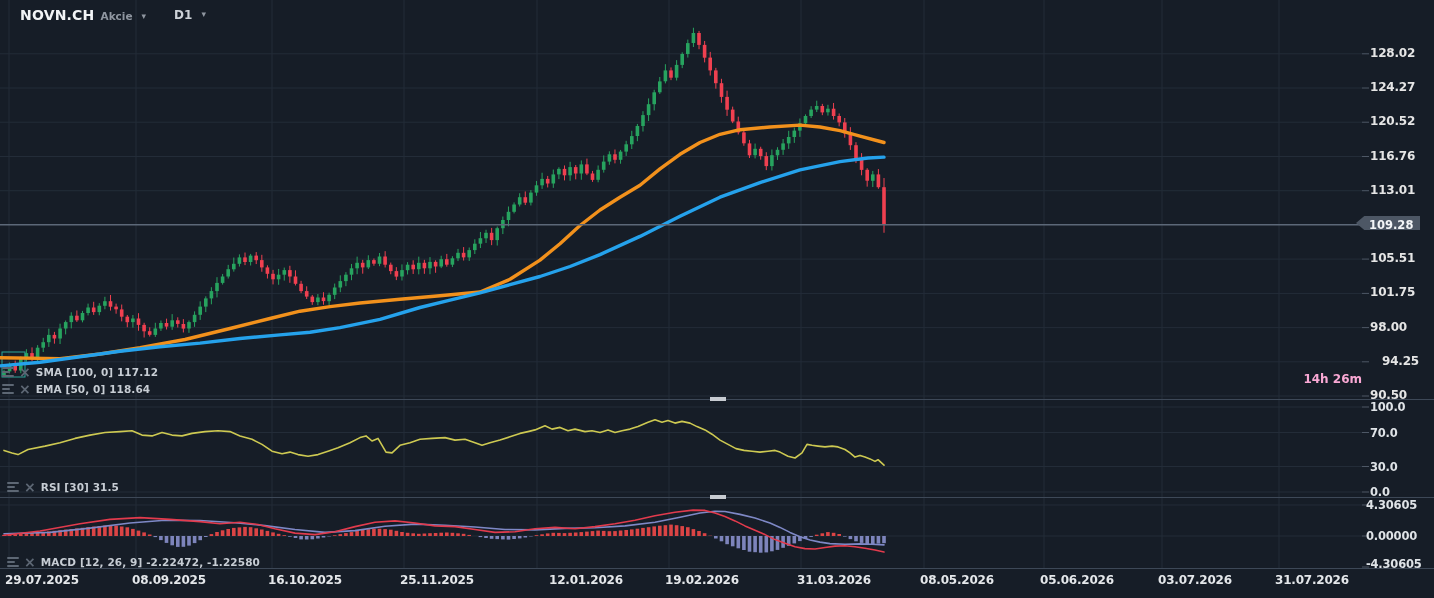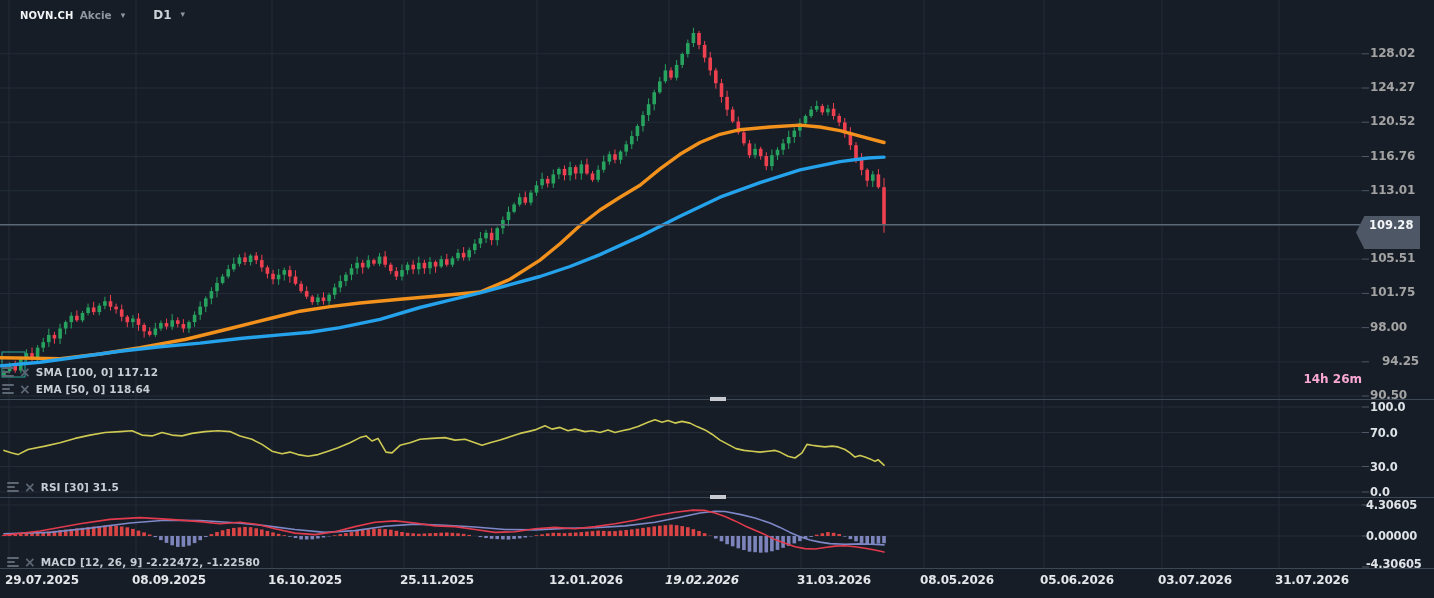--- a/index.html
+++ b/index.html
@@ -4,39 +4,39 @@
 <style>
   html,body{margin:0;padding:0;background:#10161f;}
   *{box-sizing:border-box;}
   #app{position:relative;width:1434px;height:598px;background:#161d27;overflow:hidden;
        font-family:"DejaVu Sans",sans-serif;-webkit-font-smoothing:antialiased;}
   #chart-svg{position:absolute;left:0;top:0;}
   .ov{position:absolute;white-space:nowrap;}
   
   #toolbar{left:0;top:0;height:30px;width:100%;display:flex;align-items:center;}
   #symbol-group{display:flex;align-items:baseline;margin-left:20px;cursor:pointer;}
-  #symbol-name{color:#f2f4f6;font-size:10px;font-weight:bold;letter-spacing:.2px;}
+  #symbol-name{color:#f2f4f6;font-size:14px;font-weight:bold;letter-spacing:.2px;}
   #symbol-type{color:#8f96a0;font-size:10.5px;font-weight:bold;margin-left:6px;}
   .caret{color:#8f96a0;font-size:9px;margin-left:9px;position:relative;top:-1px;}
   #tf-group{display:flex;align-items:center;margin-left:28px;cursor:pointer;}
   #tf-label{color:#ced3d9;font-size:12px;font-weight:bold;}
   
   .ind-row{display:flex;align-items:center;height:15px;}
   .ind-icon{width:13px;height:10px;margin-right:4px;position:relative;cursor:pointer;}
   .ind-icon span{position:absolute;left:0;height:2px;background:#5d6774;border-radius:1px;}
   .ind-icon .l1{top:0;width:12px;}
   .ind-icon .l2{top:4px;width:8px;}
   .ind-icon .l3{top:8px;width:12px;}
   .x-icon{color:#5d6774;font-size:14px;font-weight:bold;line-height:10px;margin-right:5px;cursor:pointer;}
   .ind-text{color:#c7cdd4;font-size:10.5px;font-weight:bold;letter-spacing:.1px;}
   
-  .axis-label{position:absolute;color:#a3a3a3;font-size:12px;font-weight:bold;letter-spacing:-.2px;}
+  .axis-label{position:absolute;color:#e5e5e5;font-size:12px;font-weight:bold;letter-spacing:-.2px;}
   .sub-axis-label{position:absolute;color:#dfe3e7;font-size:11.5px;font-weight:bold;letter-spacing:-.2px;}
   .date-label{position:absolute;top:573px;color:#e4e7ea;font-size:12px;font-weight:bold;letter-spacing:-.2px;}
-  #price-badge{left:1356px;top:216px;width:64px;height:33px;background:#4d5765;
+  #price-badge{left:1356px;top:216px;width:64px;height:14px;background:#4d5765;
       clip-path:polygon(0 50%,13% 0,100% 0,100% 100%,13% 100%);
       color:#f4f6f8;font-size:11.5px;font-weight:bold;line-height:18px;padding-left:13px;}
   #countdown{top:372px;right:72px;color:#f9a8d4;font-size:12px;font-weight:bold;}
 </style>
 </head>
 <body>
 
 <div id="app">
   <svg id="chart-svg" width="1434" height="598">
       <rect x="0" y="0" width="1434" height="598" fill="#161d27"></rect>
@@ -650,21 +650,21 @@
       <div class="sub-axis-label" style="left: 1366px; top: 497.996px;">4.30605</div>
       <div class="sub-axis-label" style="left: 1366px; top: 529px;">0.00000</div>
       <div class="sub-axis-label" style="left: 1366px; top: 557px;">-4.30605</div>
     </div>
   <div id="date-labels">
       <div class="date-label" style="left: 5px; top: 573px;">29.07.2025</div>
       <div class="date-label" style="left: 132px; top: 573px;">08.09.2025</div>
       <div class="date-label" style="left: 268px; top: 573px;">16.10.2025</div>
       <div class="date-label" style="left: 400px; top: 573px;">25.11.2025</div>
       <div class="date-label" style="left: 533px; top: 573px; margin-left: 16px;">12.01.2026</div>
-      <div class="date-label" style="left: 665px; top: 573px; font-style: italic;">19.02.2026</div>
+      <div class="date-label" style="left: 665px; top: 573px;">19.02.2026</div>
       <div class="date-label" style="left: 797px; top: 573px;">31.03.2026</div>
       <div class="date-label" style="left: 920px; top: 573px;">08.05.2026</div>
       <div class="date-label" style="left: 1040px; top: 573px;">05.06.2026</div>
       <div class="date-label" style="left: 1158px; top: 573px;">03.07.2026</div>
       <div class="date-label" style="left: 1275px; top: 573px;">31.07.2026</div>
     </div>
 
   <div id="price-badge" class="ov">
     <span>109.28</span>
   </div>

